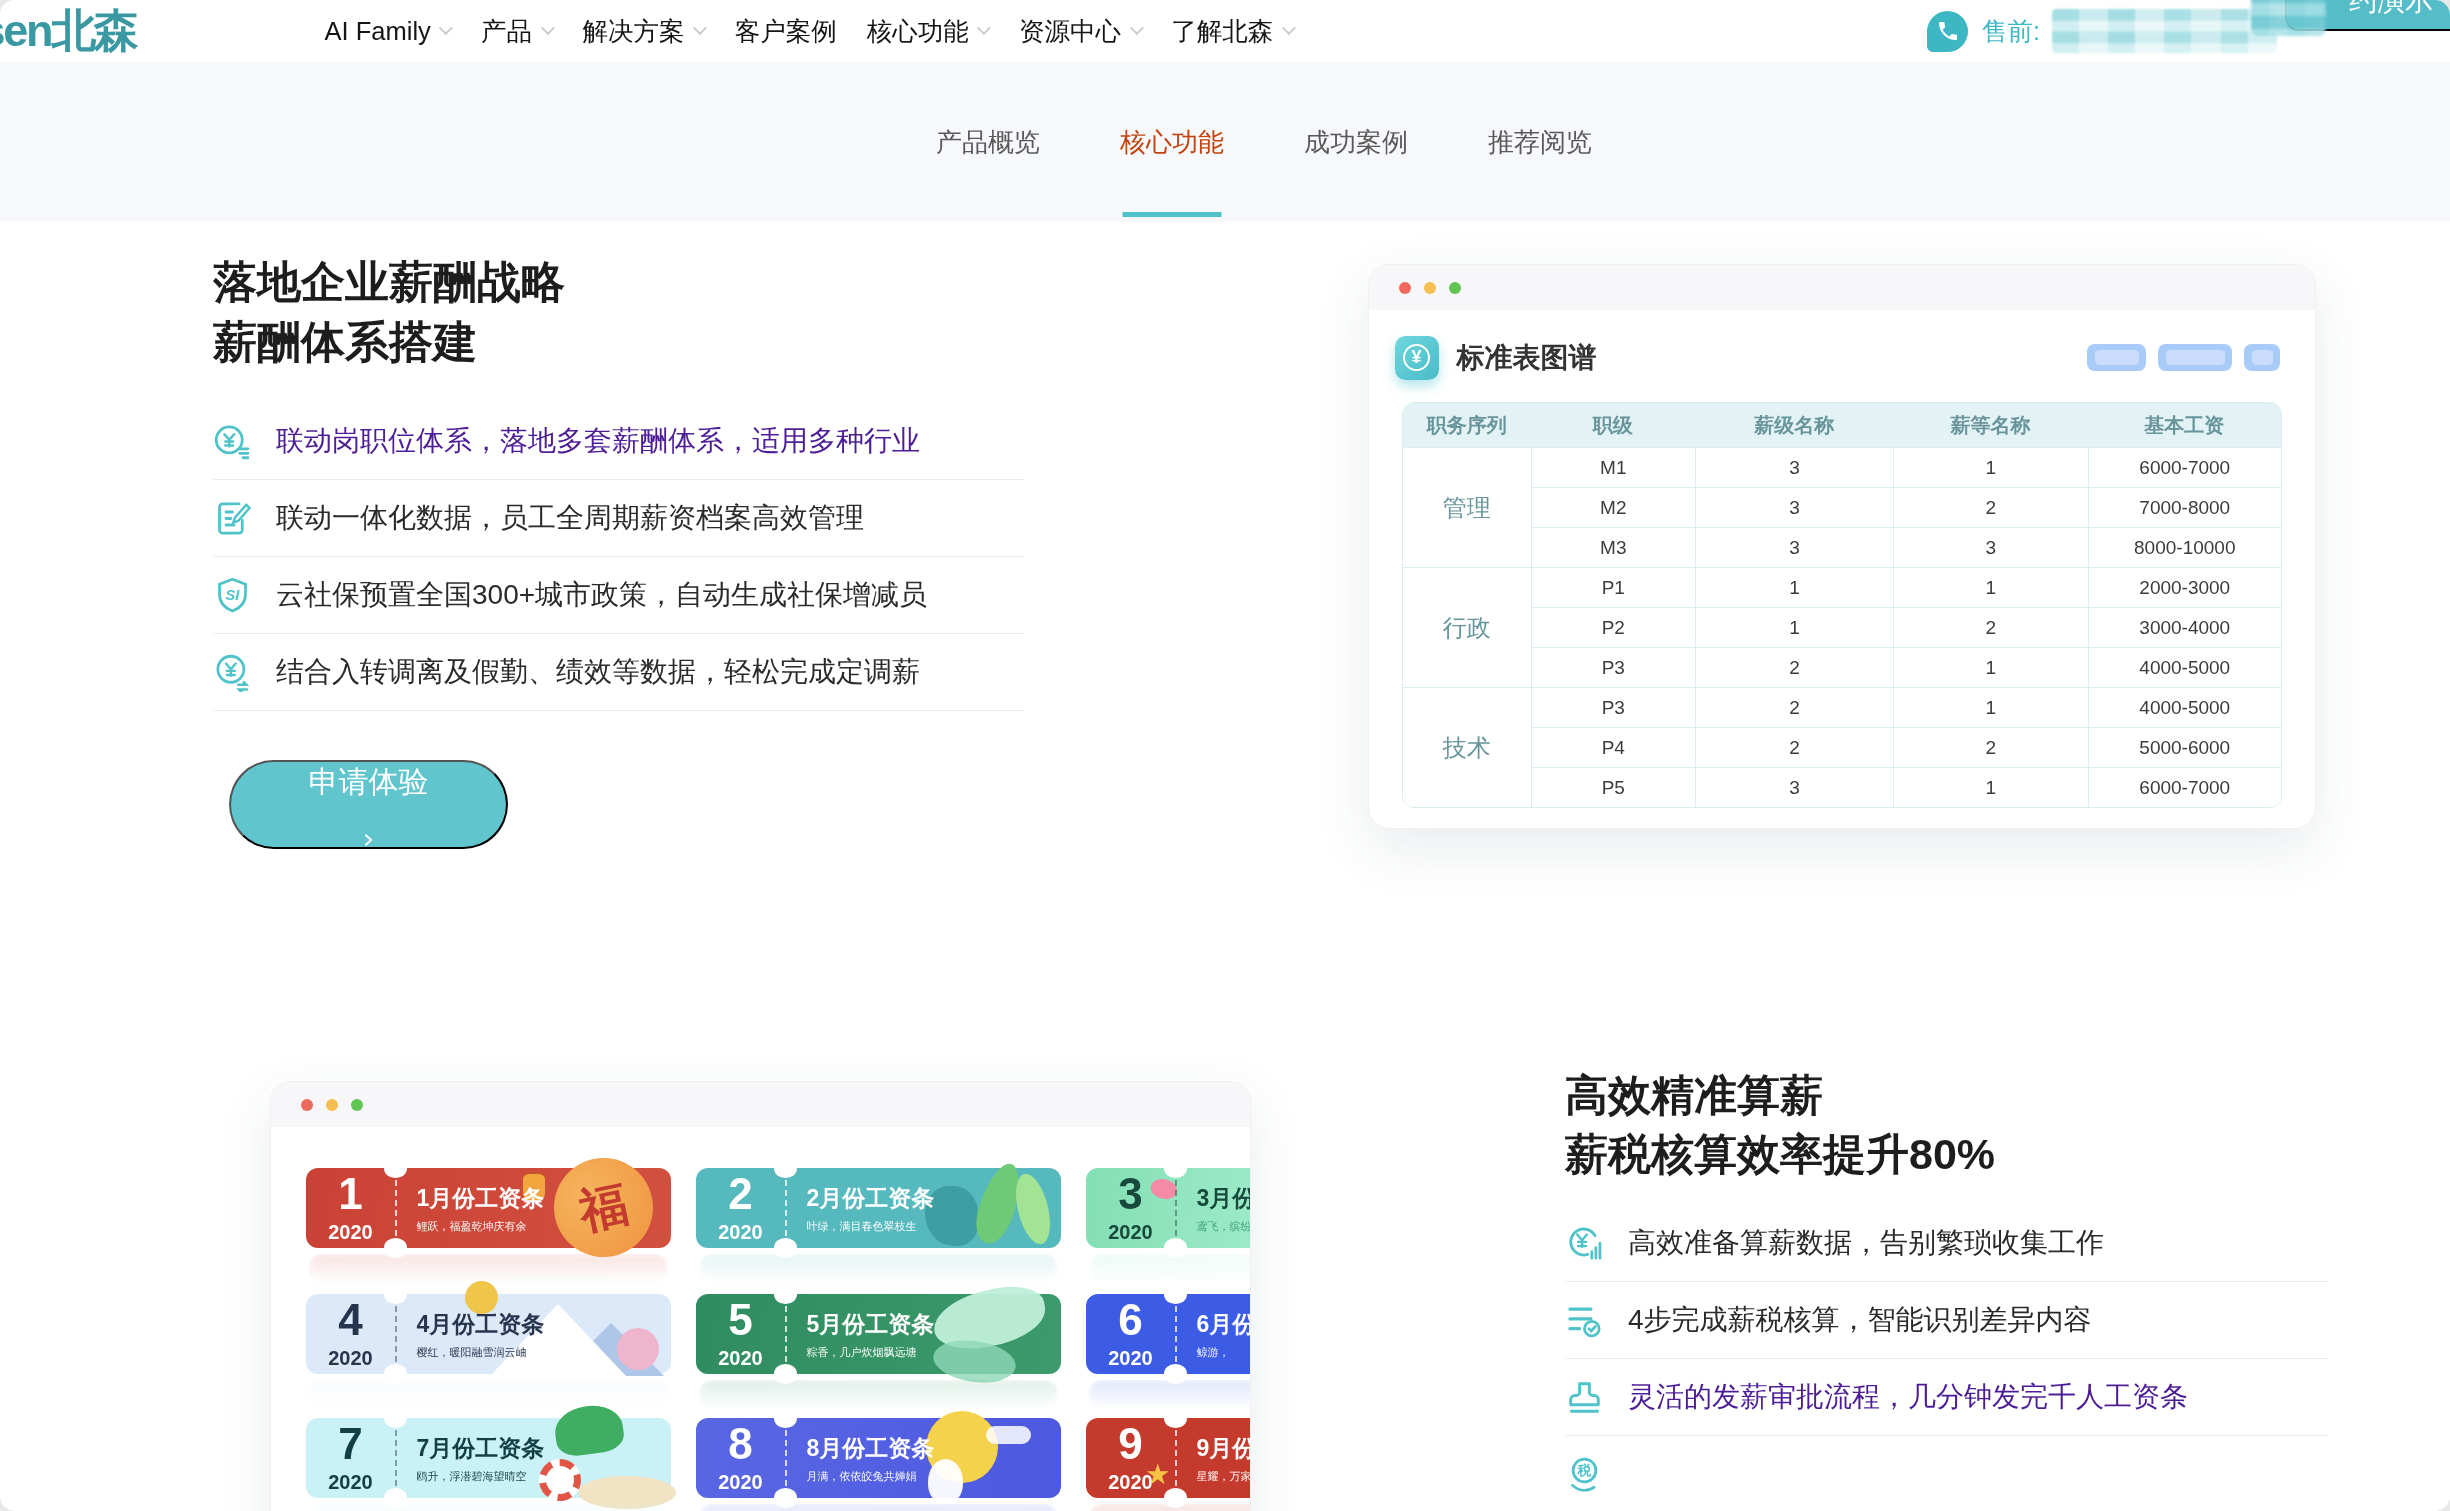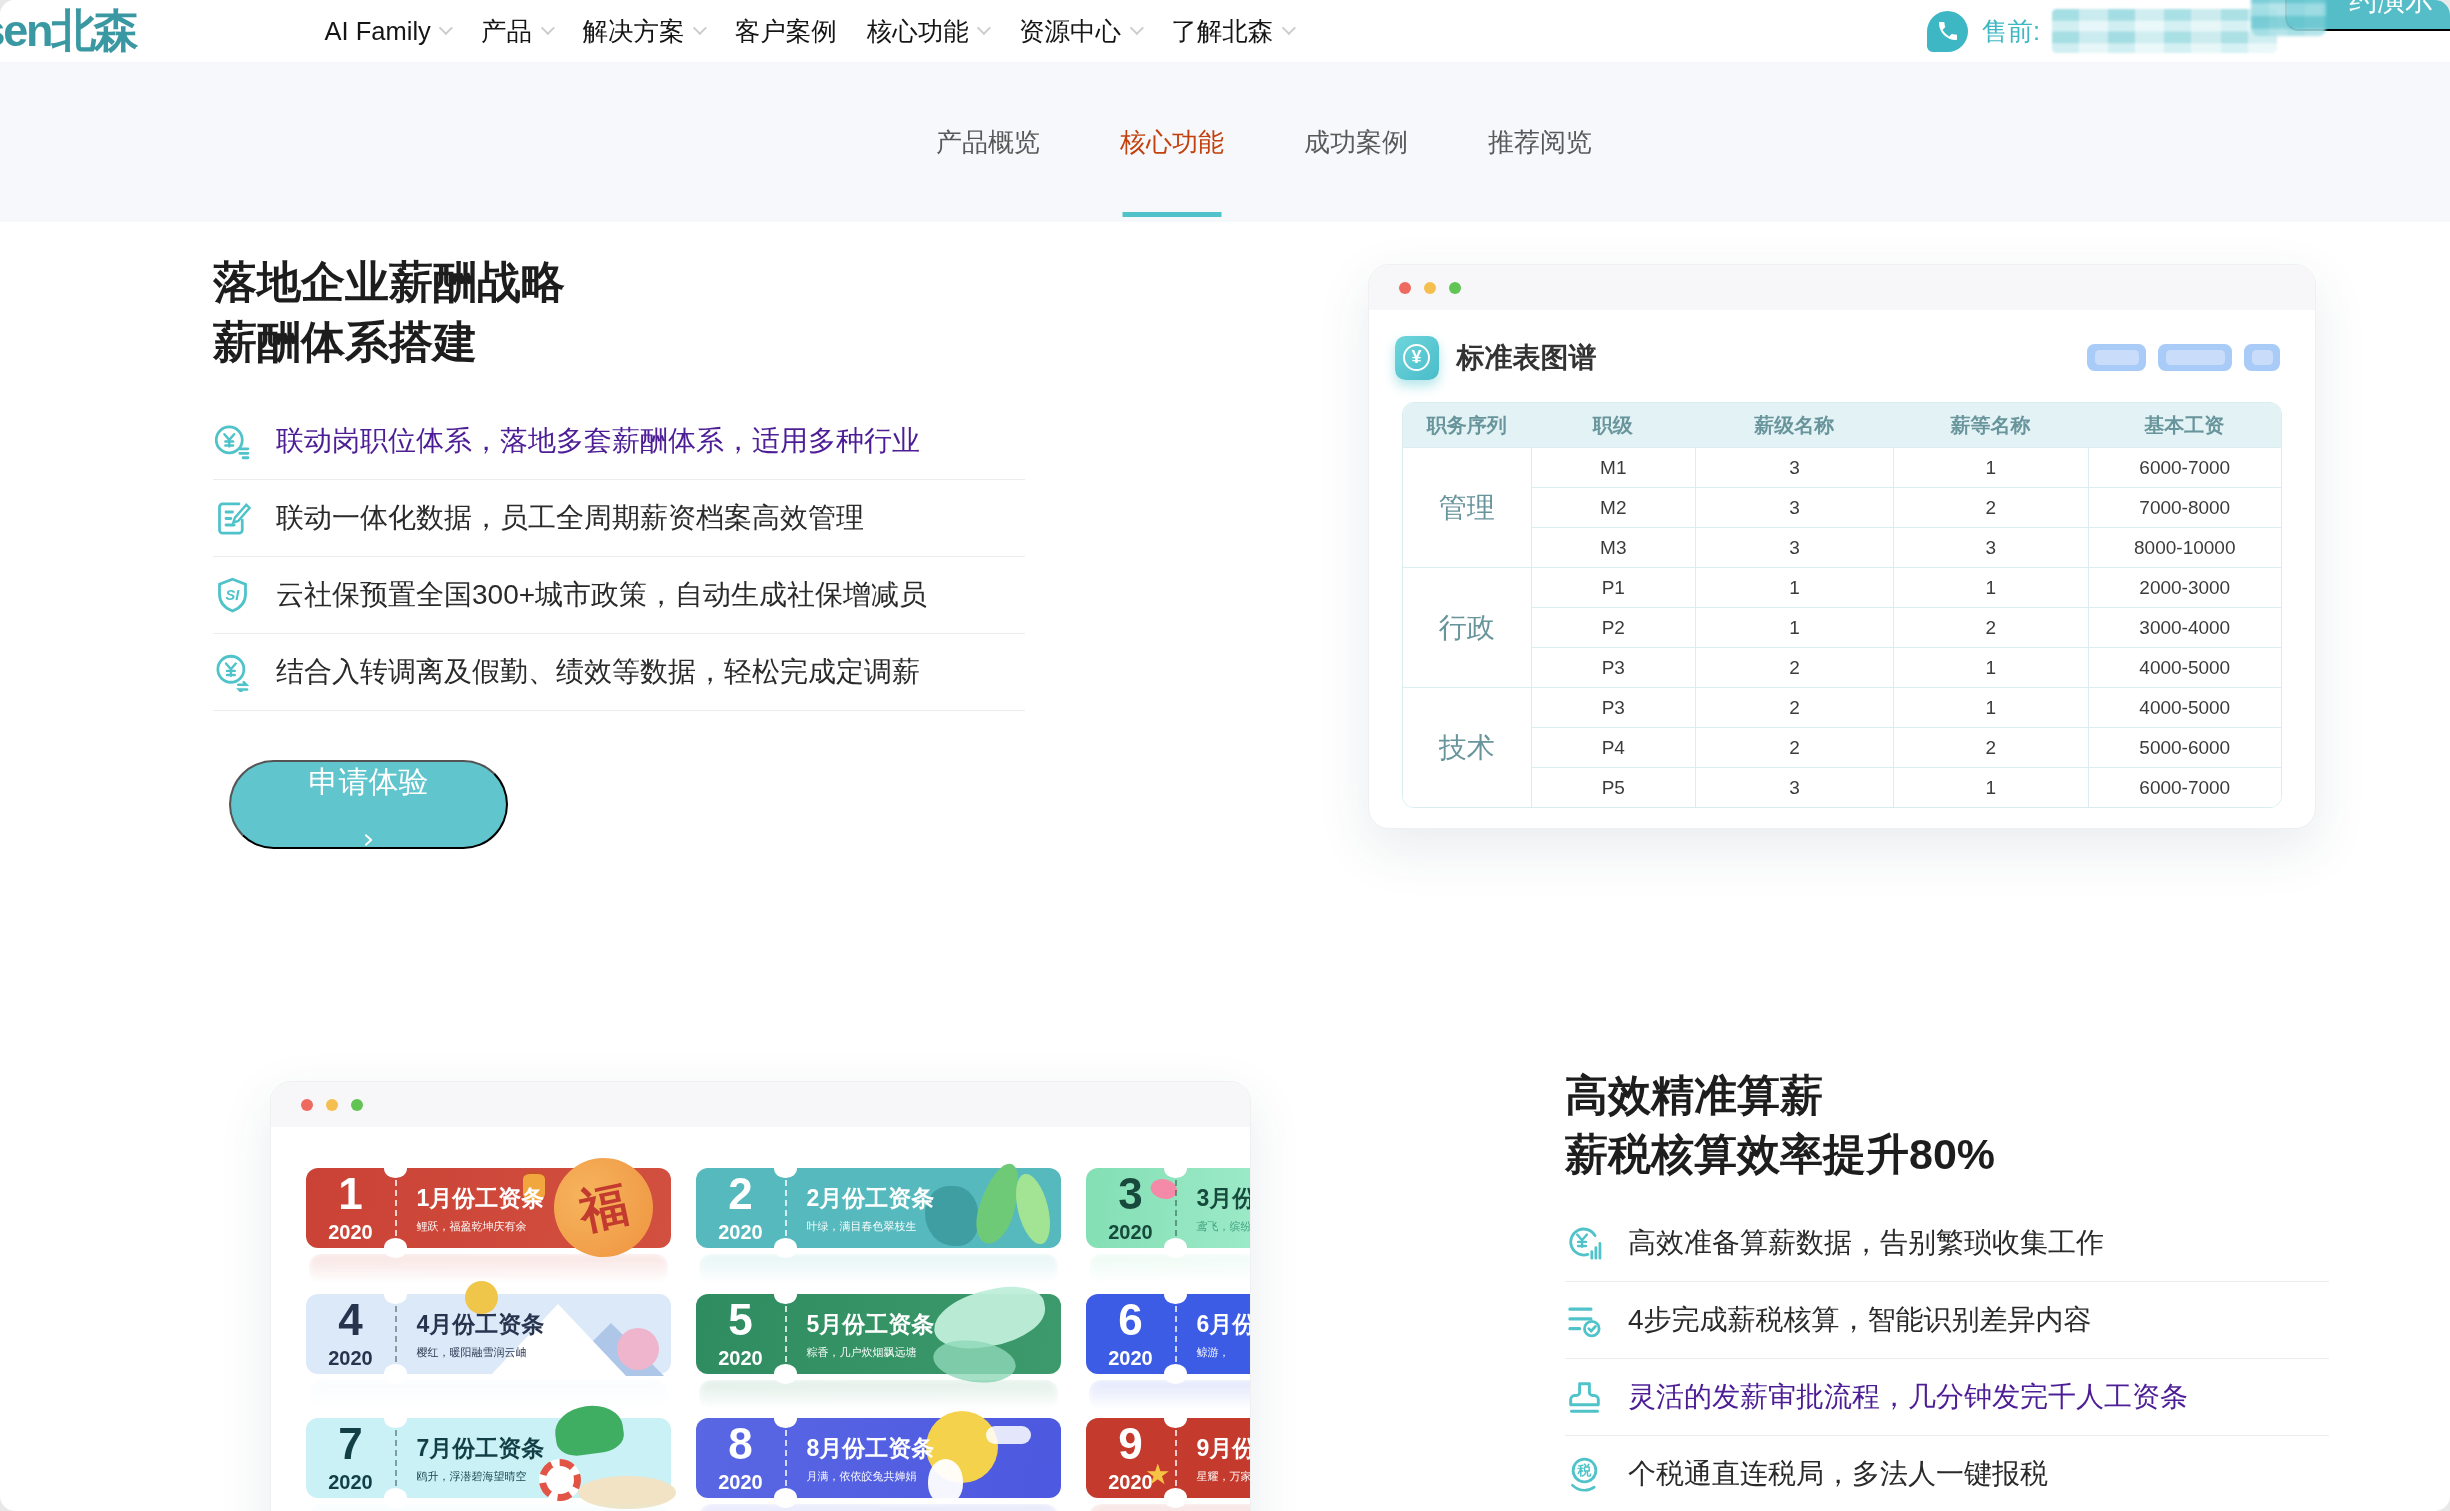--- a/index.html
+++ b/index.html
@@ -79,21 +79,21 @@
   .tcard-title { font-size:28px; font-weight:700; color:#333; margin-left:18px; }
   .tcard-pills { margin-left:auto; display:flex; align-items:center; gap:12px; }
   .pill { height:27px; border-radius:7.5px; background:#a9cbf7; position:relative; }
   .pill::after { content:""; position:absolute; inset:6px 7.5px; background:#c9ddfa; border-radius:4.5px; }
   .pill.w1{width:59px}.pill.w2{width:74px}.pill.w3{width:36px}
   .ttable-wrap { margin:0 33px; border:1.5px solid #d9edf0; border-radius:12px; overflow:hidden; }
   table { width:100%; border-collapse:separate; border-spacing:0; }
   th { height:44px; background:#e3f2f4; color:#68959c; font-weight:600; font-size:20px; }
   td { height:40px; text-align:center; font-size:19px; color:#3c3c3c;
        border-top:0.8px solid #daeef1; border-left:0.8px solid #daeef1; background:#fff; }
-  td.group { border-left:none; color:#68959c; font-size:28px; font-weight:500; }
+  td.group { border-left:none; color:#68959c; font-size:24px; font-weight:500; }
 
   
   .pcard { position:absolute; left:270px; top:1081px; width:981px; height:481px; background:#fff;
            border-radius:21px; border:0.8px solid #f0f0f0; overflow:hidden;
            box-shadow:0 19.5px 53px rgba(40,70,90,.10); }
   .pcard-body { position:relative; height:434px; background:#fff; overflow:hidden; }
   .prow { position:absolute; left:35px; display:flex; gap:25px; }
   .prow.r1{top:41px}.prow.r2{top:167px}.prow.r3{top:291px}
   .mcard { width:365px; height:80px; border-radius:12px; position:relative;
            display:flex; align-items:center; flex:0 0 auto; overflow:visible; }
@@ -542,18 +542,17 @@
         <path d="M4 20.5h16"></path>
       </svg>
       <span>灵活的发薪审批流程，几分钟发完千人工资条</span>
     </li>
     <li class="feature">
       <svg class="ficon" viewBox="0 0 24 24" fill="none" stroke="#4fc3c9" stroke-width="1.7" stroke-linecap="round" style="font-size:37px">
         <circle cx="12" cy="9.5" r="7"></circle>
         <text x="12" y="12.5" font-size="8.5" fill="#4fc3c9" stroke="none" text-anchor="middle" font-weight="bold">税</text>
         <path d="M4.5 18.5c2.2 2.2 4.6 3.2 7.5 3.2 2.2 0 4.2-.6 6-1.9" stroke-width="1.6"></path>
       </svg>
-      <span>个税通直连税局，多法人一键报税</span>
     </li>
   </ul>
 
 </div>
 
 
 </body></html>

